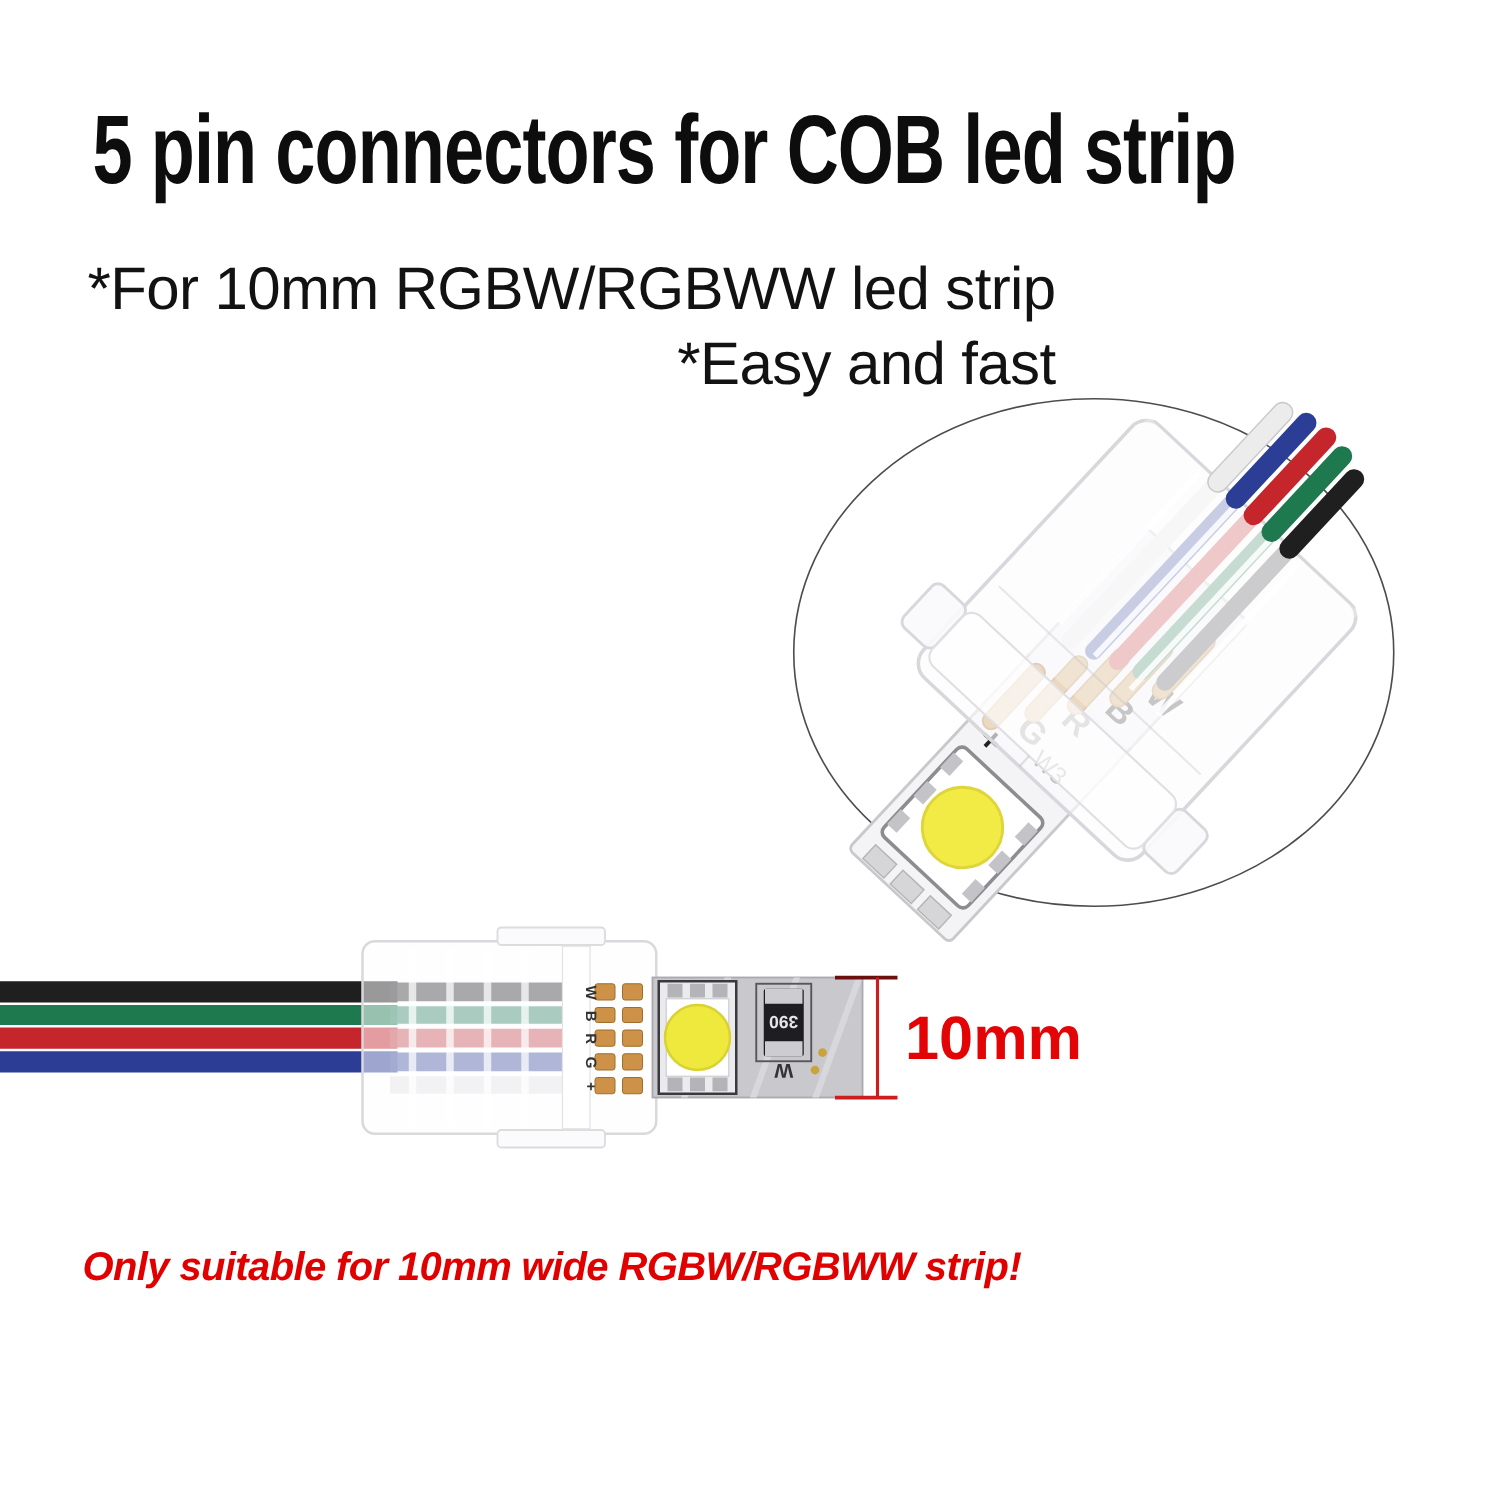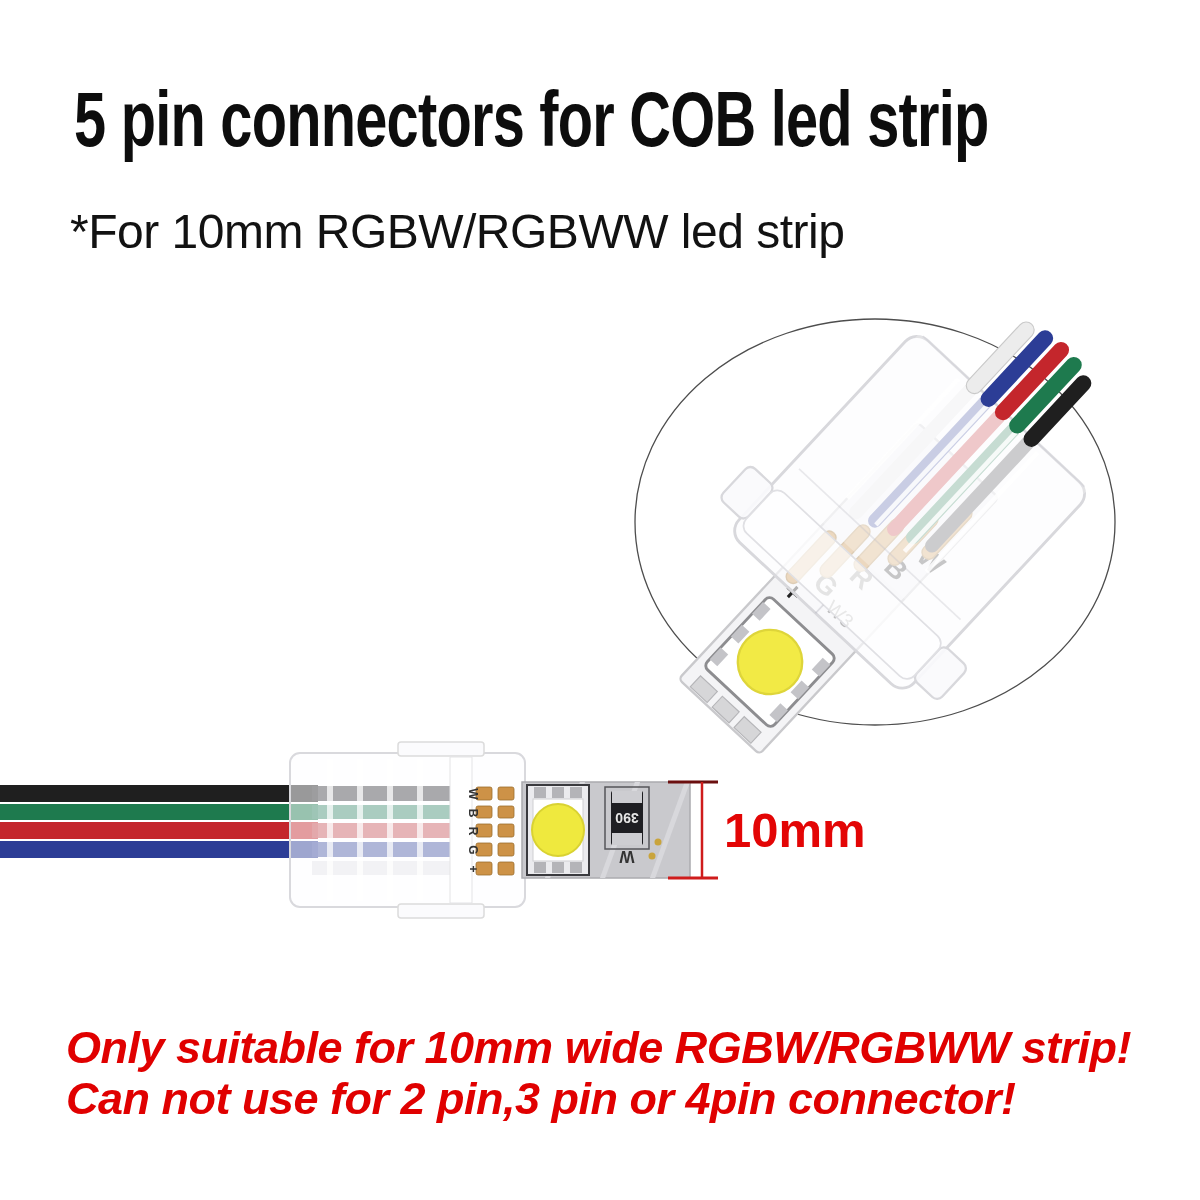--- a/index.html
+++ b/index.html
@@ -12,35 +12,36 @@
     font-size:78px;font-weight:700;color:#0d0d0d;white-space:nowrap;
     letter-spacing:-1px;transform:scaleX(0.74);transform-origin:left top;
   }
   .features{
     position:absolute;left:70px;top:202px;
     font-size:48px;font-weight:400;color:#121212;line-height:60px;white-space:nowrap;
     letter-spacing:-0.5px;
     text-align:right;
   }
   .warning{
-    position:absolute;left:66px;top:1022px;
-    font-size:45px;font-weight:700;font-style:italic;color:#e00000;
+    position:absolute;left:66px;top:988px;
+    font-size:32px;font-weight:700;font-style:italic;color:#e00000;
     line-height:51px;white-space:nowrap;letter-spacing:-0.5px;
   }
   .photo{position:absolute;}
   #photo-top{left:590px;top:255px;}
   #photo-bottom{left:0px;top:725px;}
 </style>
 </head>
 <body>
 
 <div class="title">5 pin connectors for COB led strip</div>
 
 <div class="features">
   <div>*For 10mm RGBW/RGBWW led strip</div>
+  <div>*Easy and fast</div>
 </div>
 
 <svg id="photo-top" class="photo" width="610" height="580" viewBox="0 0 610 580">
 
   <ellipse cx="285" cy="267" rx="240" ry="203" fill="none" stroke="#4d4d4d" stroke-width="1.3"></ellipse>
 
   <g transform="translate(180,407) rotate(-47) scale(1.15)">
 
     <rect x="-65" y="-48" width="305" height="96" rx="4" fill="#f4f4f6" stroke="#c9c9cc" stroke-width="2"></rect>
 
@@ -209,14 +210,13 @@
   <g>
     <line x1="668" y1="57" x2="718" y2="57" stroke="#6b0f0f" stroke-width="3"></line>
     <line x1="702" y1="57" x2="702" y2="153" stroke="#cf1c1c" stroke-width="2.5"></line>
     <line x1="668" y1="153" x2="718" y2="153" stroke="#cf1c1c" stroke-width="3"></line>
     <text x="724" y="122" font-family="Liberation Sans, sans-serif" font-size="49" font-weight="700" fill="#e30505">10mm</text>
   </g>
 </svg>
 
 <div class="warning">
   <div>Only suitable for 10mm wide RGBW/RGBWW strip!</div>
-  <div>Can not use for 2 pin,3 pin or 4pin connector!</div>
 </div>
 
 </body></html>

